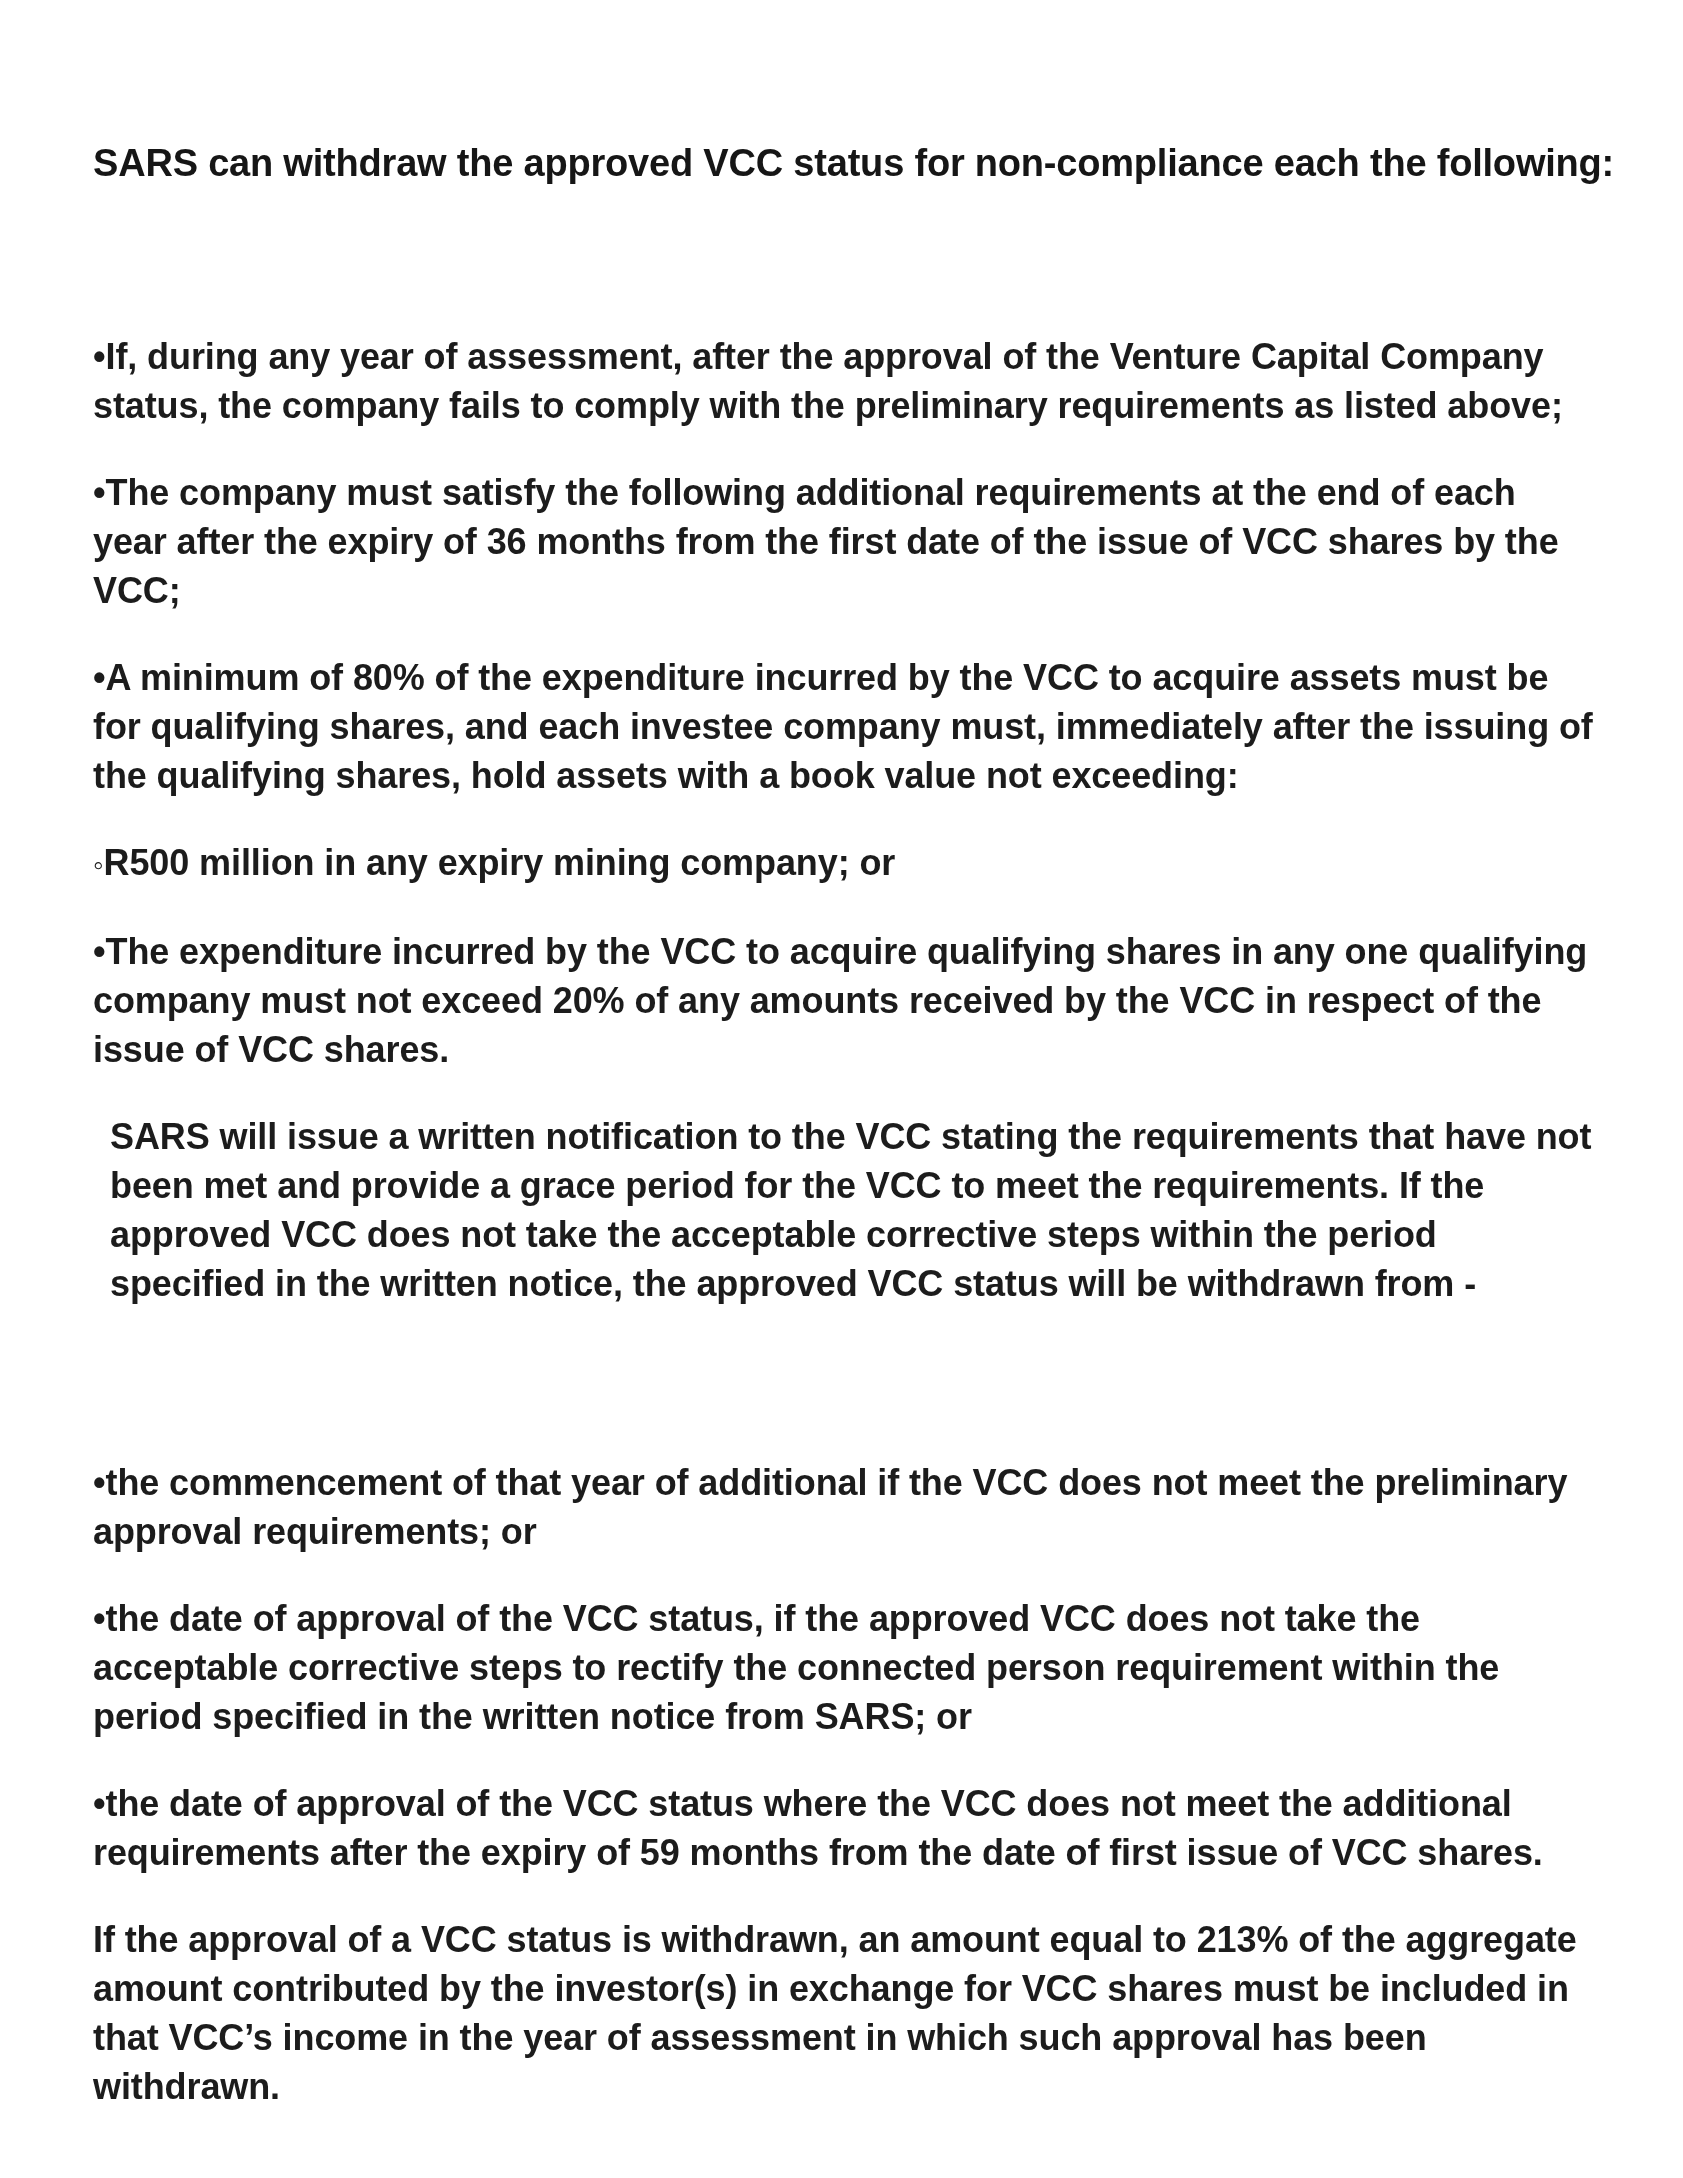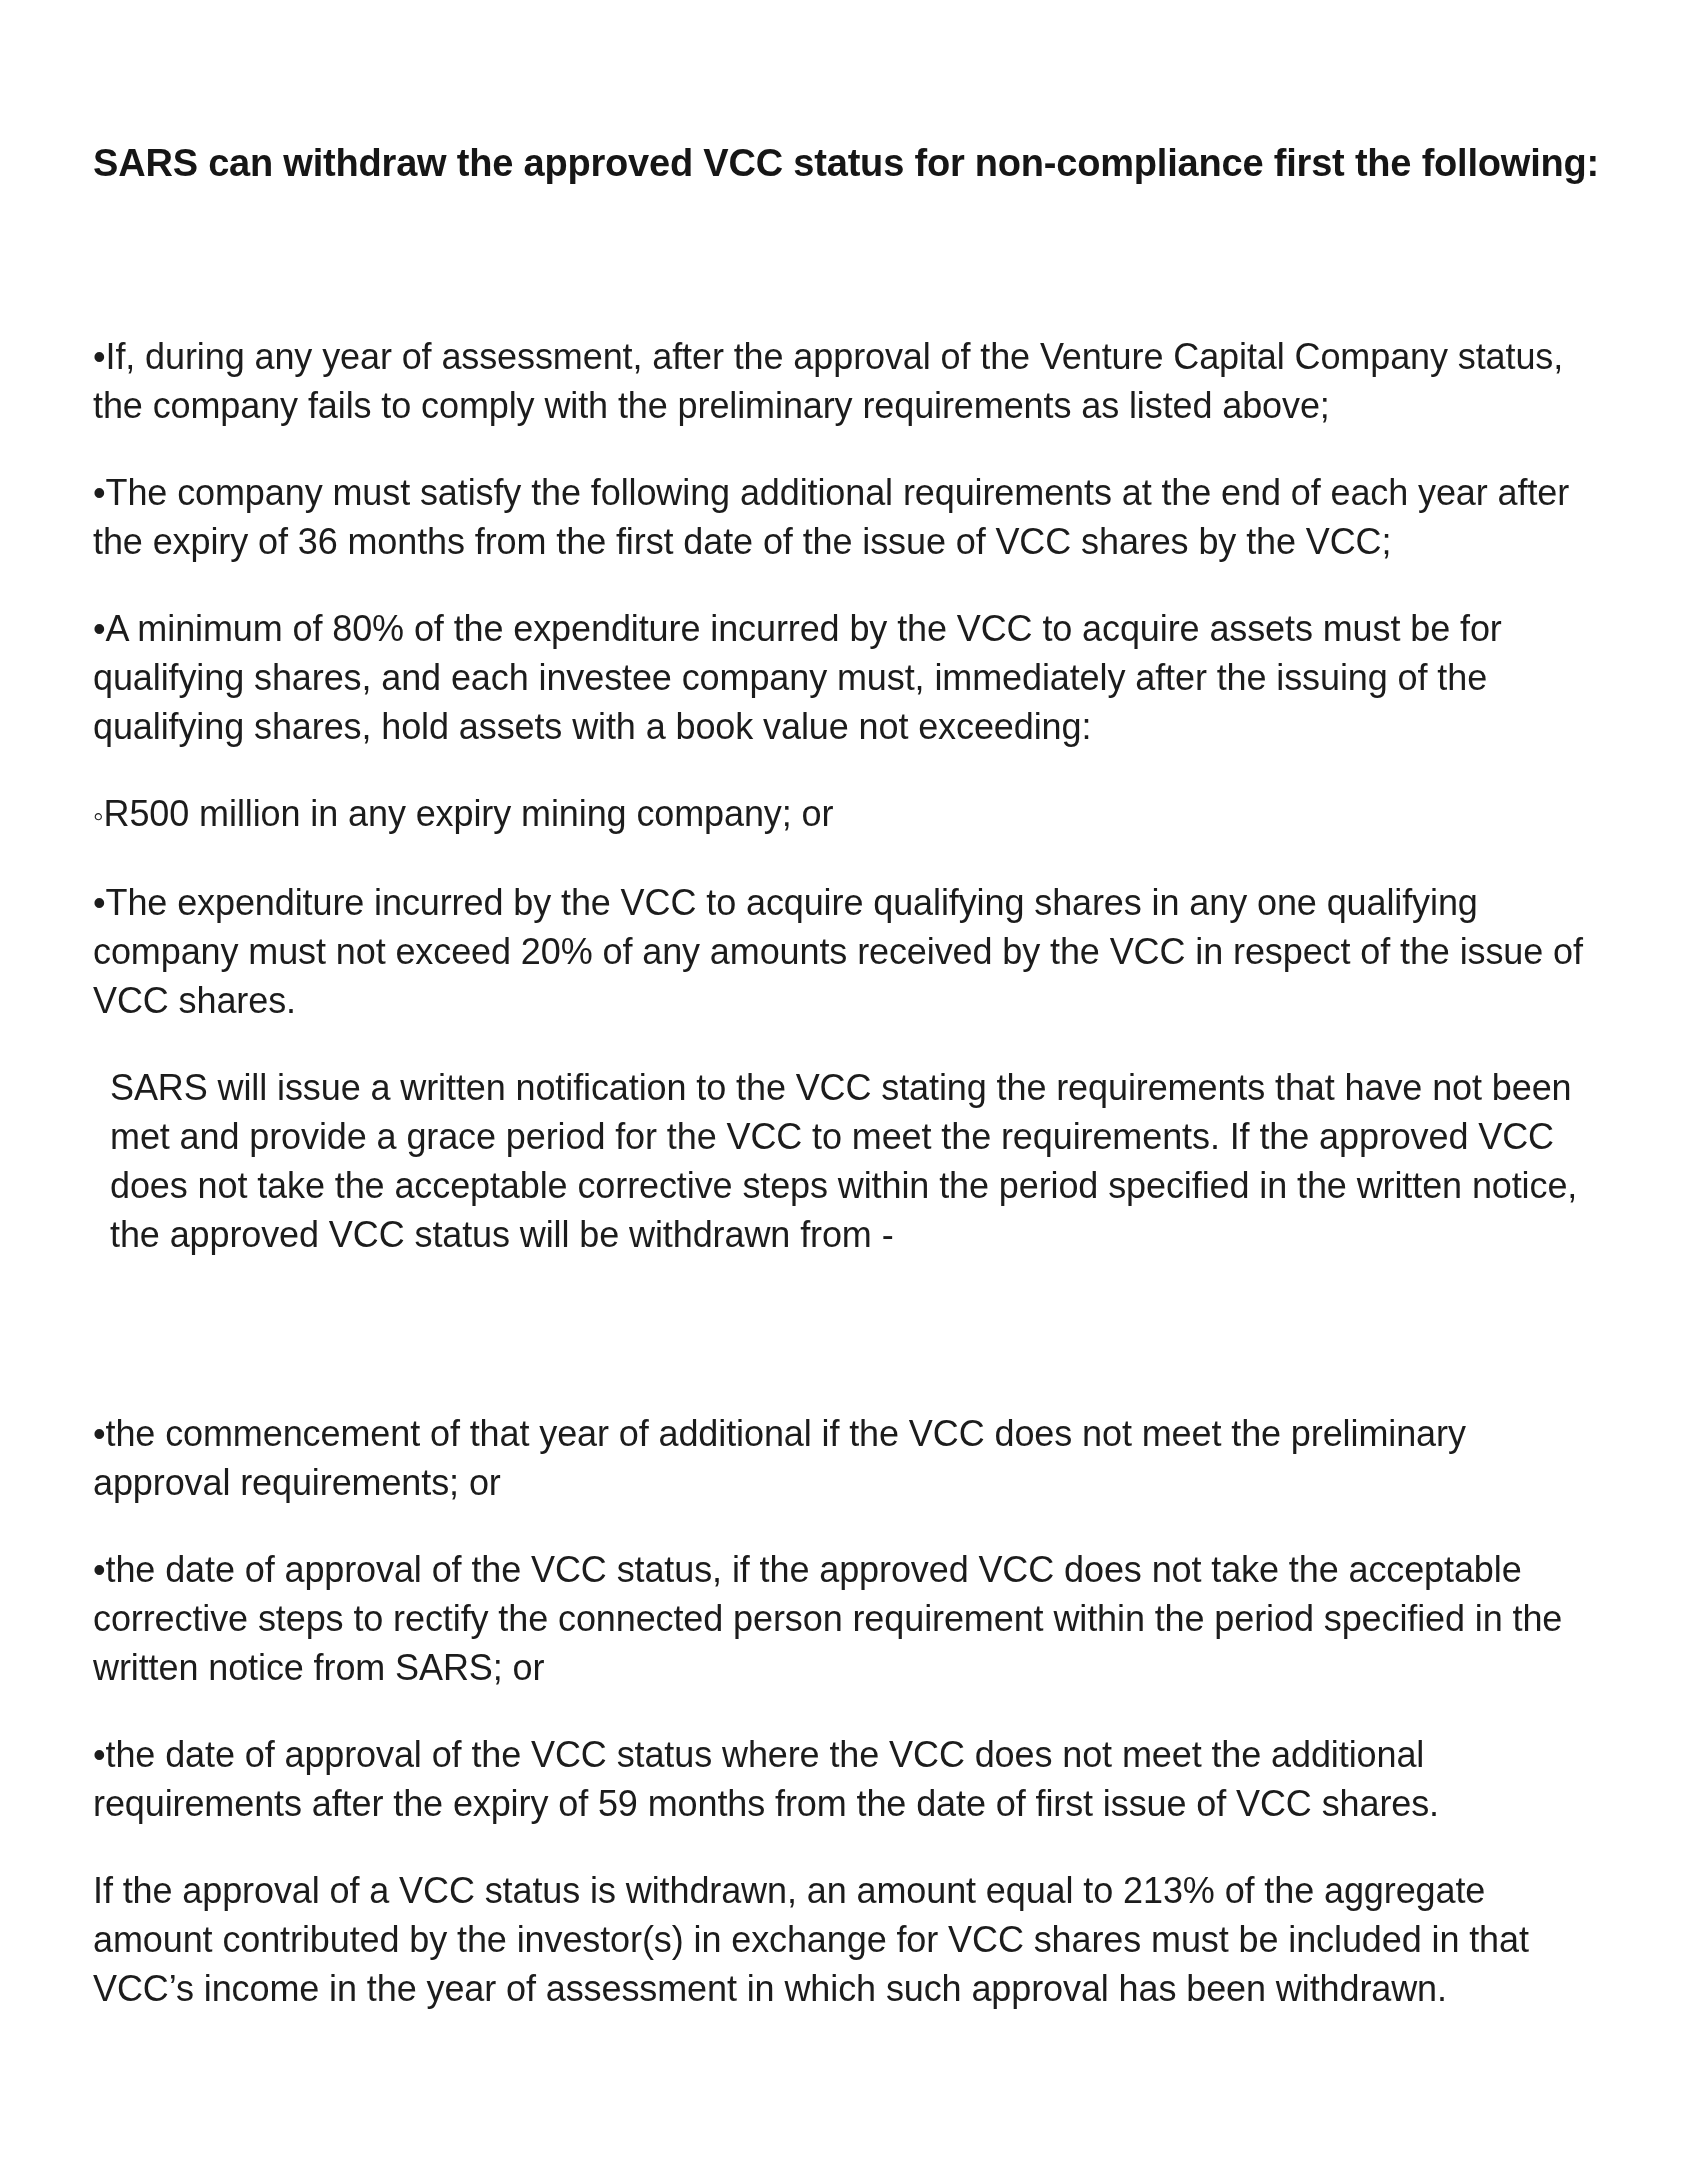--- a/index.html
+++ b/index.html
@@ -25,42 +25,42 @@
     font-size: 38px;
     font-weight: 700;
     line-height: 48px;
     margin: 0 0 145px 0;
     white-space: nowrap;
     letter-spacing: -0.2px;
     color: #161616;
   }
   .para {
     font-size: 36px;
-    font-weight: 400;
+    font-weight: 700;
     line-height: 49px;
     margin: 0 0 38px 0;
     letter-spacing: -0.1px;
   }
   .para.gap-after {
     margin-bottom: 150px;
     margin-left: 17px;
   }
   .bullet-marker {
     display: inline;
   }
   .sub .bullet-marker {
     font-size: 30px;
   }
 </style>
 </head>
 <body>
 
 <div class="page">
 
-  <h1 class="doc-heading">SARS can withdraw the approved VCC status for non-compliance first the following:</h1>
+  <h1 class="doc-heading">SARS can withdraw the approved VCC status for non-compliance each the following:</h1>
 
   <p class="para"><span class="bullet-marker">•</span><span>If, during any year of assessment, after the approval of the Venture Capital Company status, the company fails to comply with the preliminary requirements as listed above;</span></p>
 
   <p class="para"><span class="bullet-marker">•</span><span>The company must satisfy the following additional requirements at the end of each year after the expiry of 36 months from the first date of the issue of VCC shares by the VCC;</span></p>
 
   <p class="para"><span class="bullet-marker">•</span><span>A minimum of 80% of the expenditure incurred by the VCC to acquire assets must be for qualifying shares, and each investee company must, immediately after the issuing of the qualifying shares, hold assets with a book value not exceeding:</span></p>
 
   <p class="para sub"><span class="bullet-marker">◦</span><span>R500 million in any expiry mining company; or</span></p>
 
 

